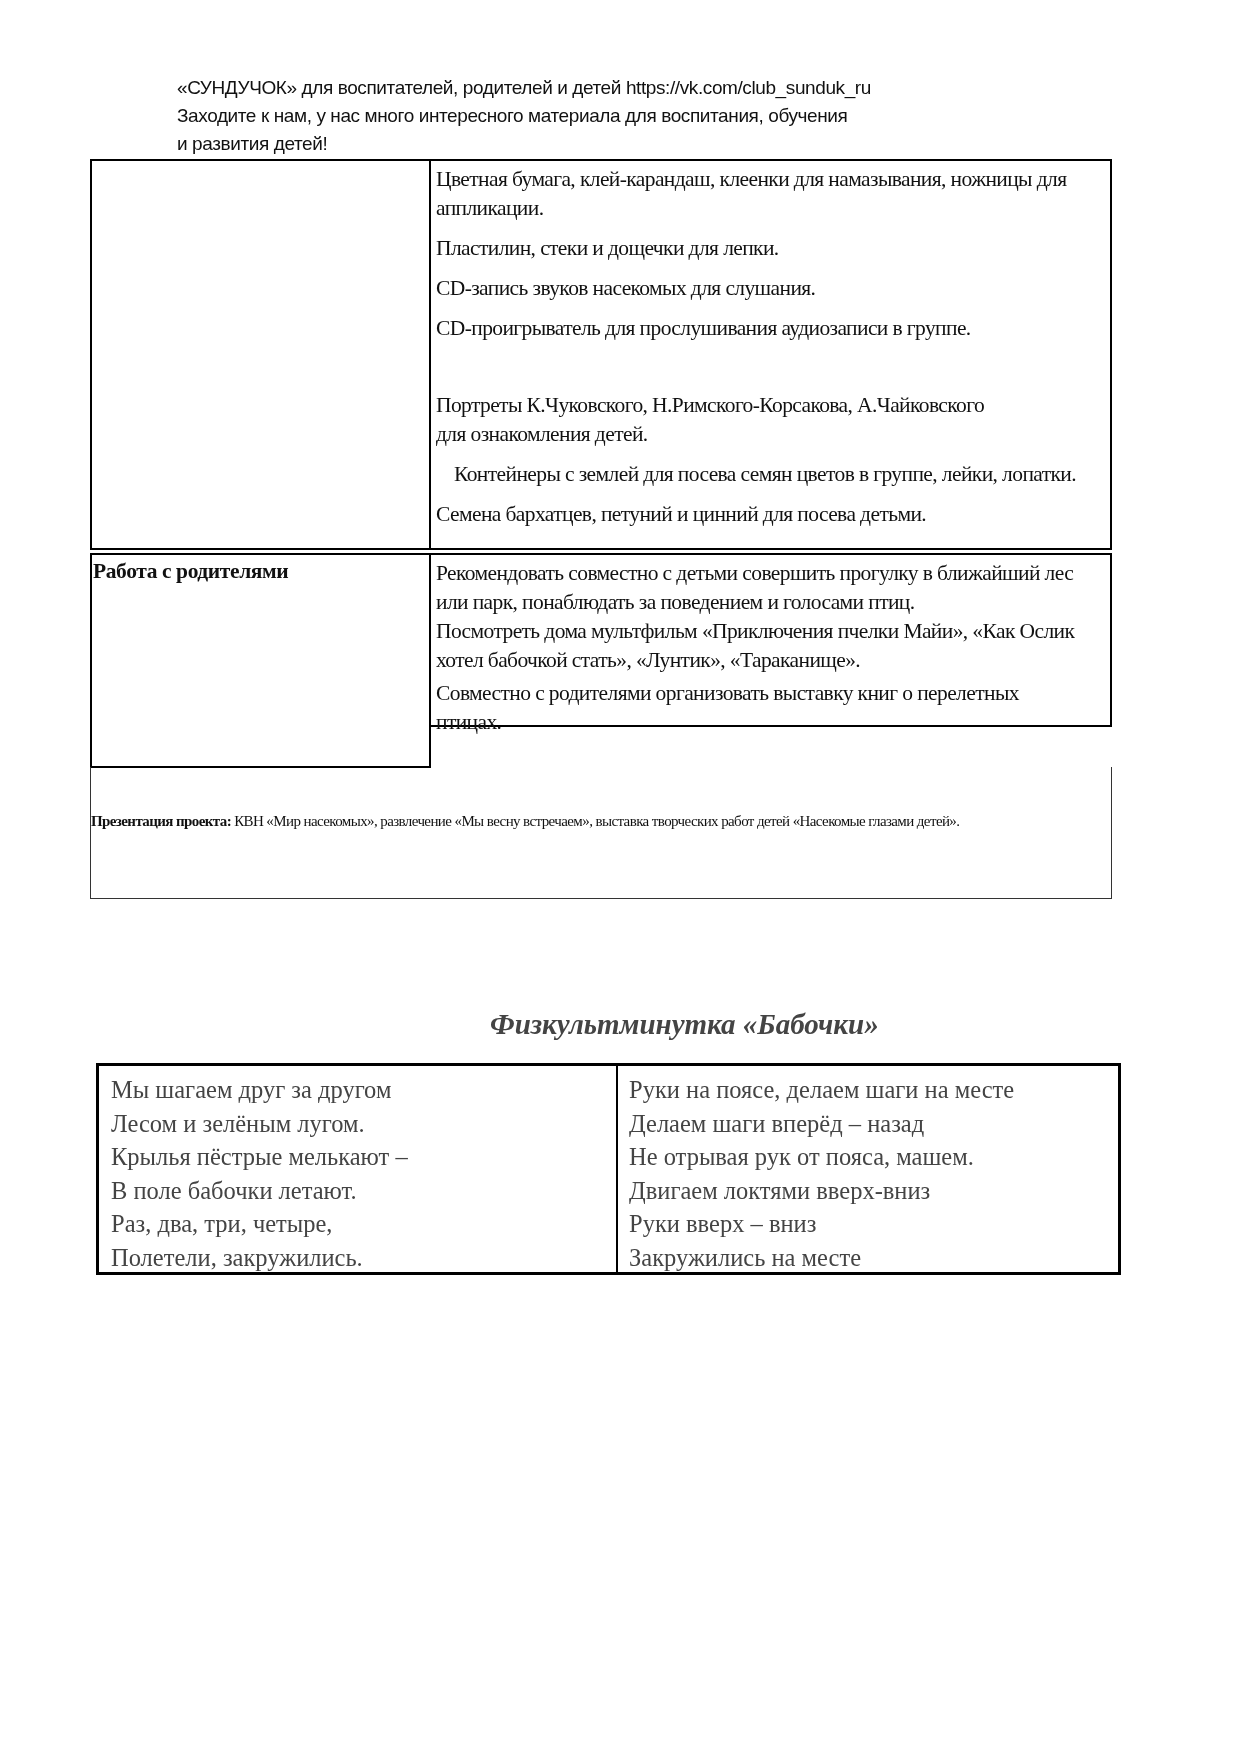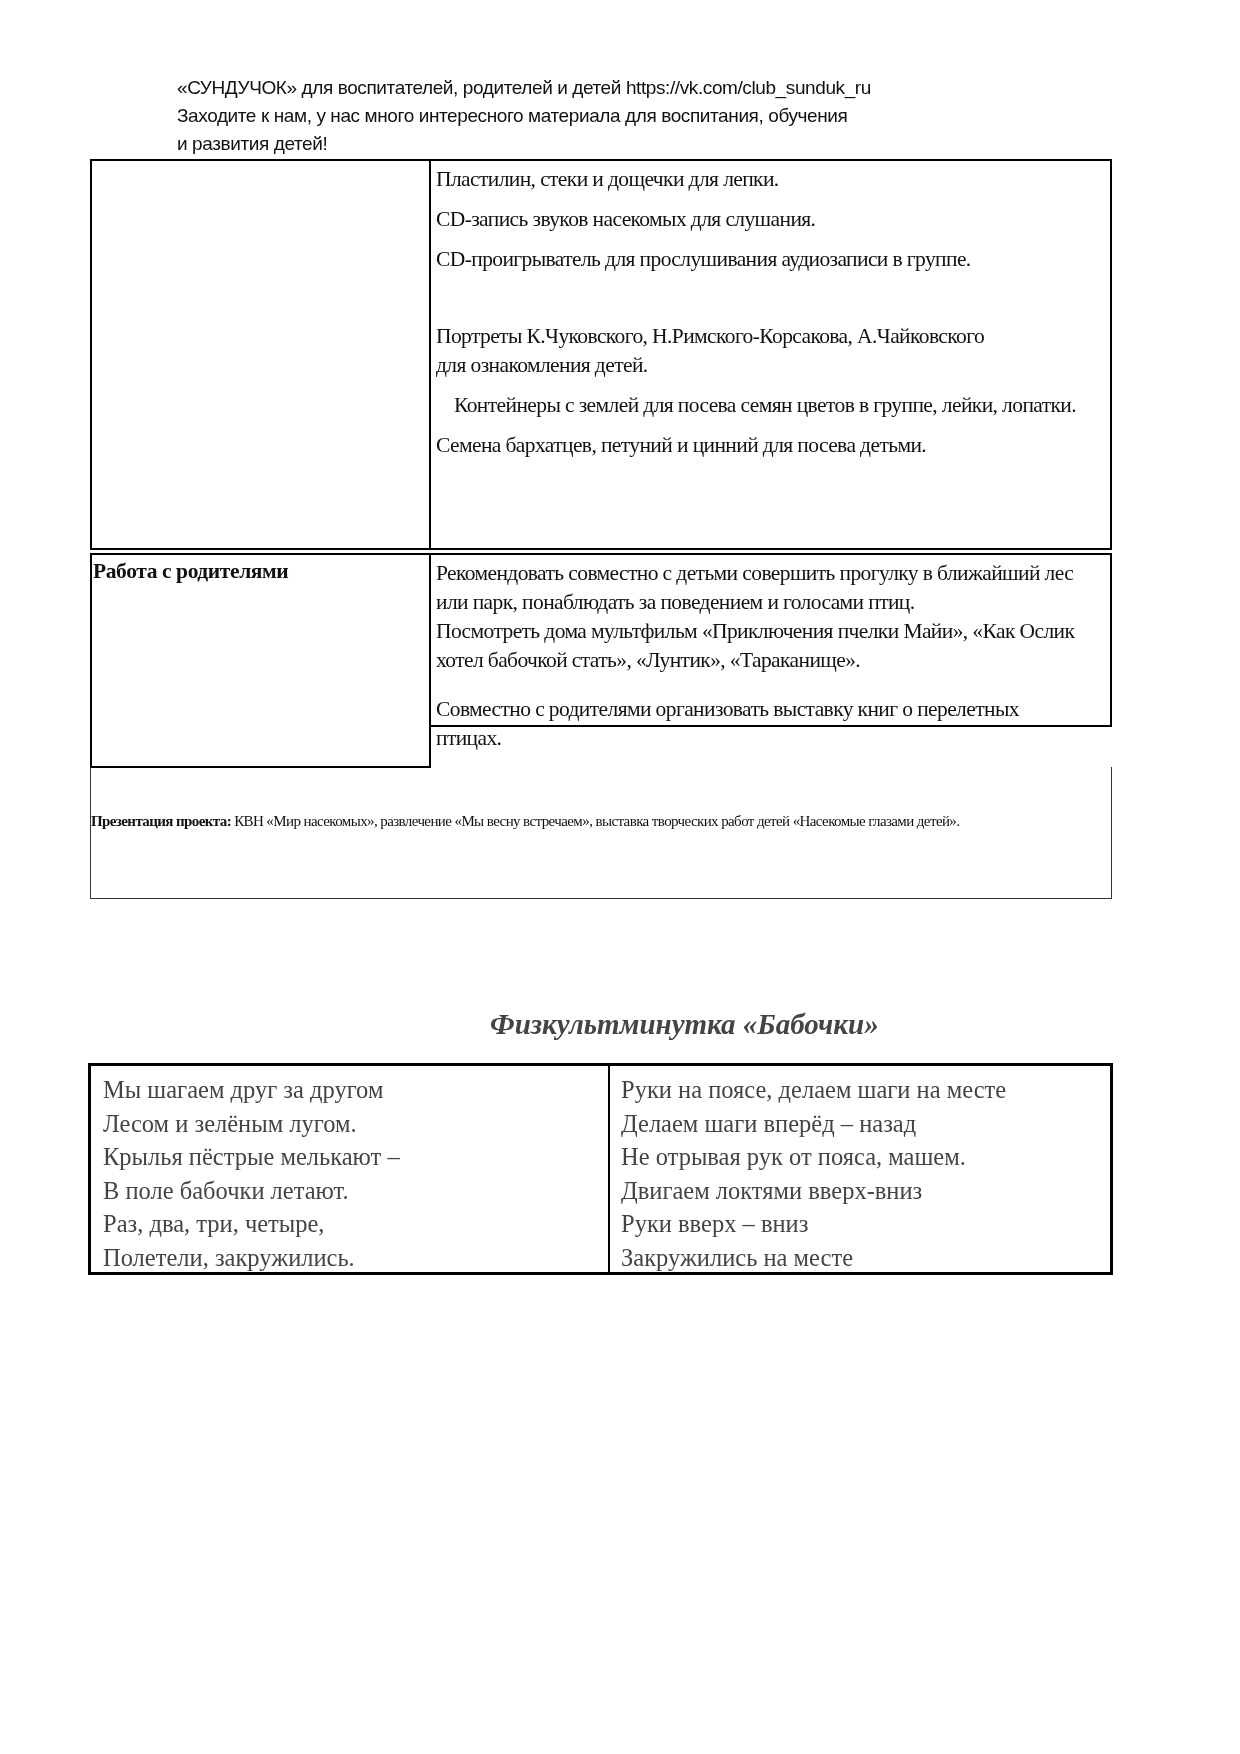--- a/index.html
+++ b/index.html
@@ -32,21 +32,21 @@
       font-family: "Liberation Serif", serif; font-size: 15px; line-height: 29px; letter-spacing: -0.6px;
     }
 
     .title {
       position: absolute; left: 490px; top: 1008px;
       font-family: "Liberation Serif", serif; font-style: italic; font-weight: bold;
       font-size: 29px; color: #444; white-space: nowrap;
     }
 
     .t2 {
-      position: absolute; left: 88px; top: 1063px; width: 1025px; height: 212px;
+      position: absolute; left: 96px; top: 1063px; width: 1025px; height: 212px;
       box-sizing: border-box; border: 3px solid #000;
     }
     .t2 .divider { position: absolute; left: 517px; top: 0; width: 2px; height: 100%; background: #000; }
     .t2 .col {
       position: absolute; top: 7px;
       font-family: "Liberation Serif", serif; font-size: 24.5px; line-height: 33.5px; color: #444;
       white-space: nowrap;
     }
     .t2 .col-left { left: 12px; }
     .t2 .col-right { left: 530px; }
@@ -59,38 +59,39 @@
   <div>Заходите к нам, у нас много интересного материала для воспитания, обучения</div>
   <div>и развития детей!</div>
 </div>
 
 <div>
   <div class="cell" style="left:90px; top:159px; width:341px; height:391px;">
     <span></span>
   </div>
   <div class="cell" style="left:429px; top:159px; width:683px; height:391px; padding:4px 0 0 5px;">
     <div class="cell-text">
+      <p>Цветная бумага, клей-карандаш, клеенки для намазывания, ножницы для аппликации.</p>
       <p>Пластилин, стеки и дощечки для лепки.</p>
       <p>CD-запись звуков насекомых для слушания.</p>
       <p>CD-проигрыватель для прослушивания аудиозаписи в группе.</p>
       <p style="width:560px;margin-top:48px;">Портреты К.Чуковского, Н.Римского-Корсакова, А.Чайковского для ознакомления детей.</p>
       <p style="width:640px;text-align:right;">Контейнеры с землей для посева семян цветов в группе, лейки, лопатки.</p>
       <p>Семена бархатцев, петуний и цинний для посева детьми.</p>
     </div>
   </div>
 </div>
 
 <div>
   <div class="cell" style="left:90px; top:553px; width:341px; height:215px; padding:4px 0 0 1px;">
     <span class="label-bold">Работа с родителями</span>
   </div>
   <div class="cell" style="left:429px; top:553px; width:683px; height:174px; padding:4px 0 0 5px;">
     <div class="cell-text">
       <p class="tight" style="width:650px;">Рекомендовать  совместно с детьми совершить прогулку в ближайший лес или парк, понаблюдать за поведением и голосами птиц.</p>
-      <p class="tight" style="width:680px; margin-bottom:20px;">Посмотреть дома мультфильм «Приключения пчелки Майи», «Как Ослик хотел бабочкой стать», «Лунтик», «Тараканище».</p>
+      <p class="tight" style="width:680px; margin-bottom:4px;">Посмотреть дома мультфильм «Приключения пчелки Майи», «Как Ослик хотел бабочкой стать», «Лунтик», «Тараканище».</p>
       <p class="tight" style="width:640px;">Совместно с родителями организовать выставку книг о перелетных птицах.</p>
     </div>
   </div>
 </div>
 
 <div class="presentation">
   <div class="txt">
     <b>Презентация проекта:</b><span> КВН «Мир насекомых», развлечение «Мы весну встречаем», выставка творческих работ детей «Насекомые глазами детей».</span>
   </div>
 </div>

